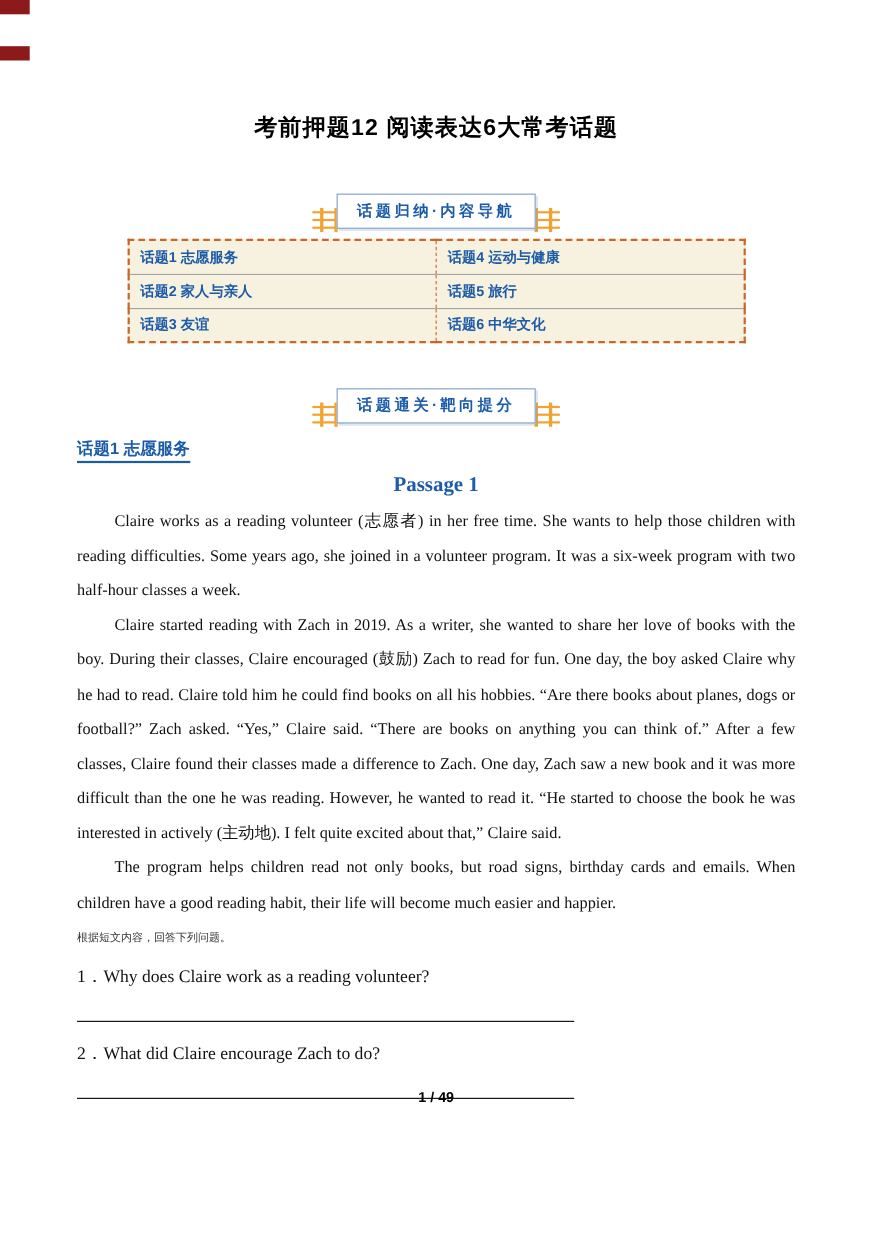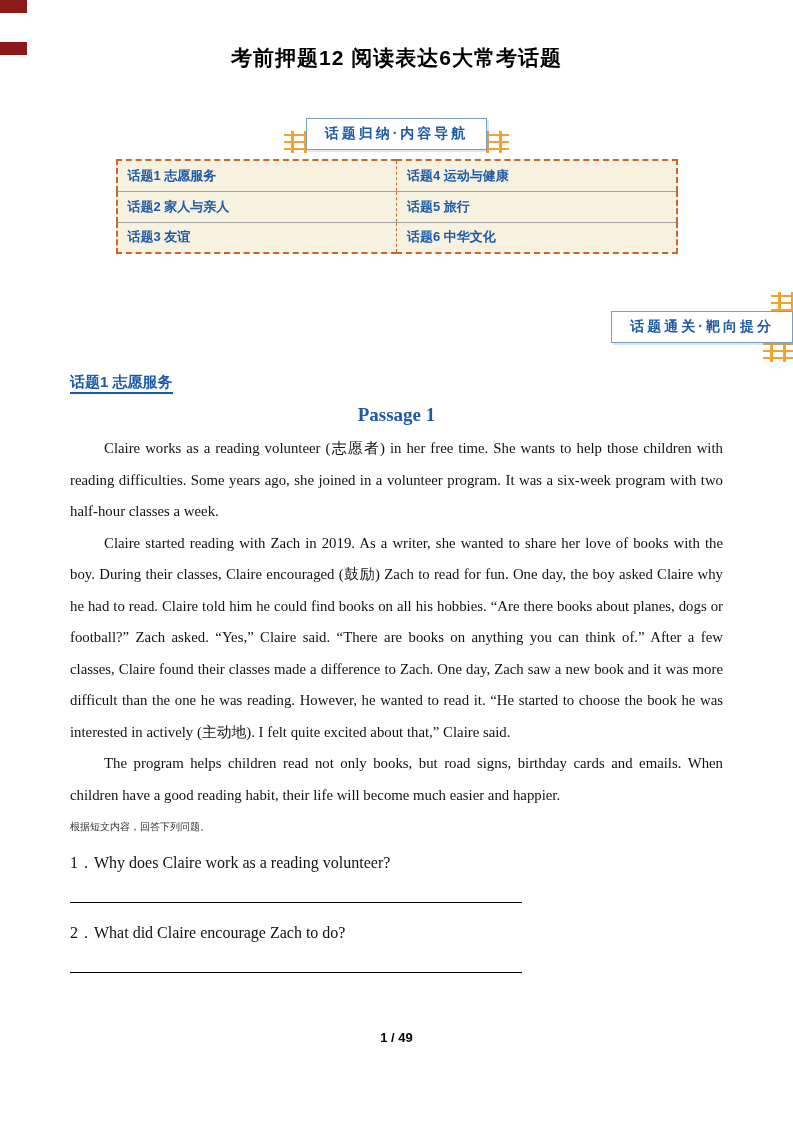--- a/index.html
+++ b/index.html
@@ -19,33 +19,33 @@
     font-family:"Liberation Serif", serif;
     color:#111;
     overflow:hidden;
   }
   
   .corner-mark{position:absolute;left:0;width:27px;height:13px;background:var(--corner-maroon);}
   .corner-mark.m1{top:0;}
   .corner-mark.m2{top:42px;}
 
   .doc-title{
-    margin:44px 70px 0;
+    margin:102px 70px 0;
     text-align:center;
     font-family:"Liberation Sans", sans-serif;
     font-size:21px;
     font-weight:bold;
     color:#000;
     letter-spacing:1px;
   }
 
   
   .banner{display:flex;justify-content:center;align-items:flex-end;}
   .banner.first{margin-top:46px;}
-  .banner.second{margin-top:41px;flex-direction:column;}
+  .banner.second{margin-top:41px;}
   .banner-box{
     position:relative;
     z-index:2;
     border:1px solid #7c9cc6;
     background:#fff;
     padding:6px 18px;
     font-family:"Liberation Sans", sans-serif;
     font-size:14px;
     font-weight:bold;
     letter-spacing:3px;
@@ -119,21 +119,21 @@
     line-height:31px;
   }
   .answer-line{
     width:452px;
     height:0;
     border-bottom:1px solid #000;
     margin:24px 0 14px;
   }
   .footer{
     position:absolute;
-    left:0;right:0;top:1030px;
+    left:0;right:0;top:990px;
     text-align:center;
     font-family:"Liberation Sans", sans-serif;
     font-size:13px;
     font-weight:bold;
     color:#000;
   }
 </style>
 </head>
 <body>
 

